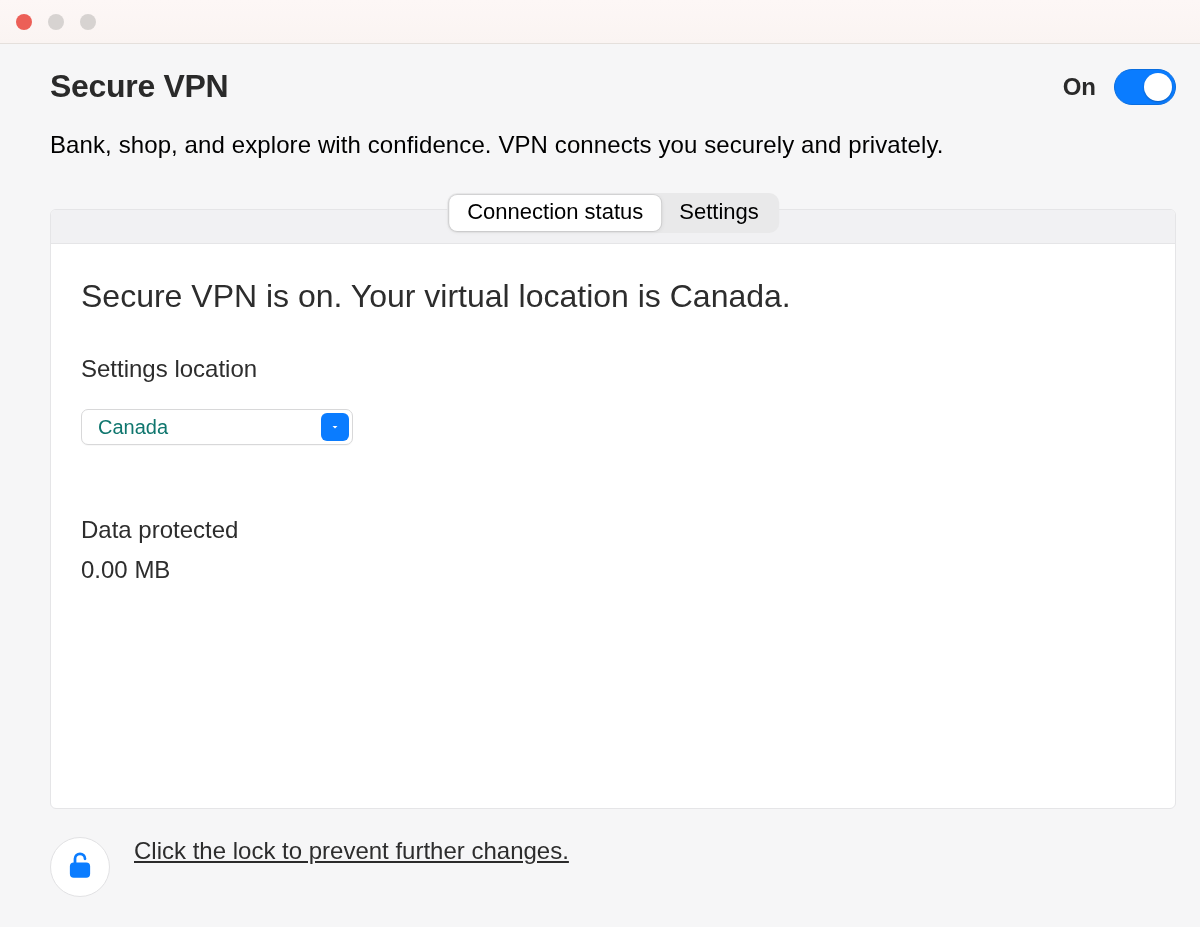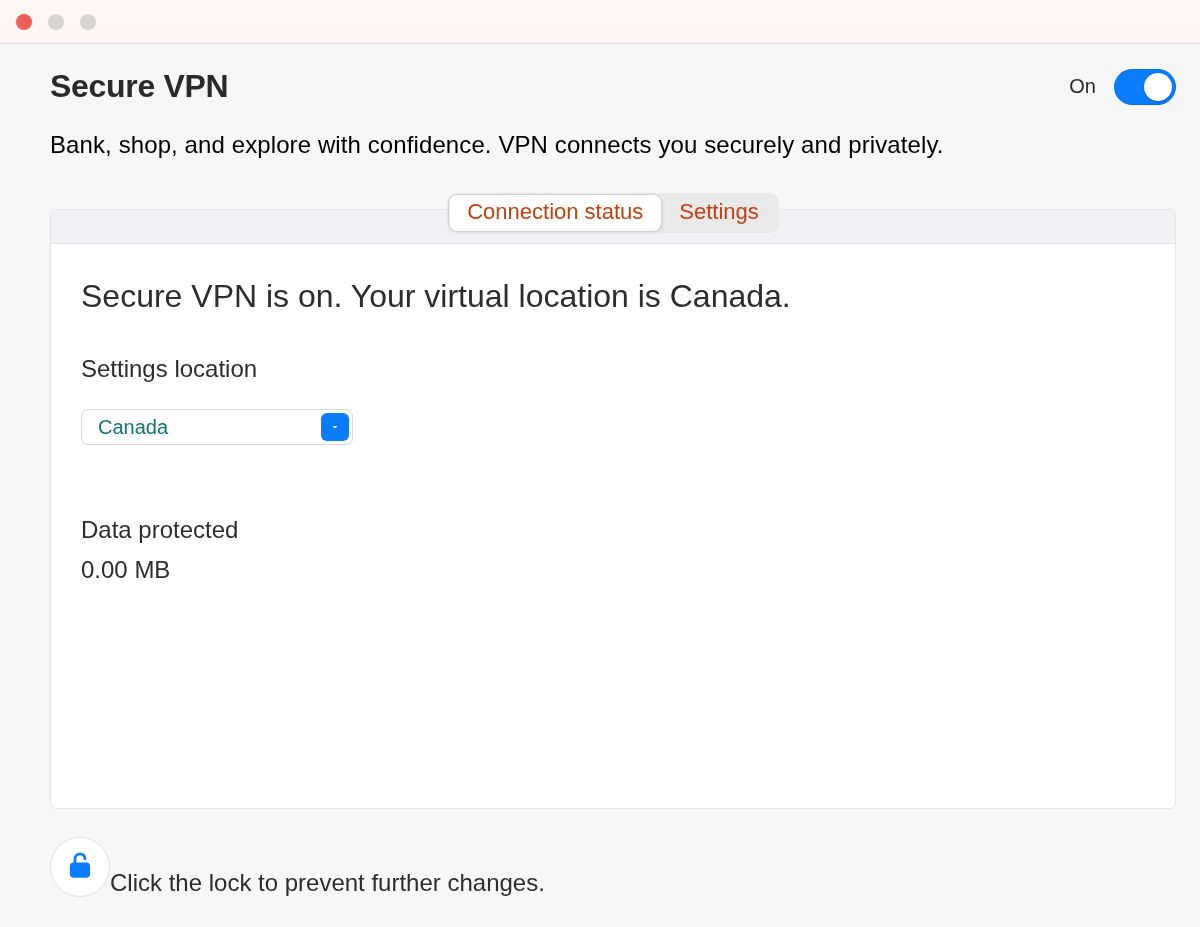--- a/index.html
+++ b/index.html
@@ -35,22 +35,22 @@
     align-items: center;
   }
   .page-title {
     font-size: 32px;
     font-weight: 600;
     color: #2a2a2a;
     letter-spacing: -0.3px;
     flex: 1;
   }
   .on-label {
-    font-size: 20px;
-    font-weight: 400;
+    font-size: 24px;
+    font-weight: 700;
     color: #2a2a2a;
     margin-right: 18px;
   }
   .toggle {
     width: 62px; height: 36px;
     background: #0a7cff;
     border-radius: 20px;
     position: relative;
     cursor: pointer;
     border: 1px solid #0a6ee0;
@@ -84,21 +84,21 @@
     display: inline-flex;
     background: #e9e9ea;
     border-radius: 10px;
     padding: 2px;
     z-index: 2;
   }
   .tab {
     font-size: 22px;
     padding: 4px 18px 6px;
     border-radius: 8px;
-    color: #c2410c;
+    color: #000000;
     cursor: pointer;
     white-space: nowrap;
   }
   .tab.active {
     background: #ffffff;
     box-shadow: 0 0 0 1px rgba(0,0,0,0.08), 0 1px 4px rgba(0,0,0,0.08);
   }
 
   .panel {
     border: 1px solid #e5e5e7;
@@ -169,21 +169,23 @@
     margin-top: 12px;
     font-size: 24px;
     color: #2d2d2d;
   }
 
   
   .footer {
     margin-top: auto;
     padding: 26px 0 30px 0;
     display: flex;
-    align-items: flex-end;
+    align-items: flex-start;
+    gap: 24px;
+    text-decoration: underline;
   }
   .lock-circle {
     width: 60px; height: 60px;
     border: 1px solid #e2e2e4;
     border-radius: 50%;
     background: #ffffff;
     display: flex;
     align-items: center;
     justify-content: center;
     cursor: pointer;

